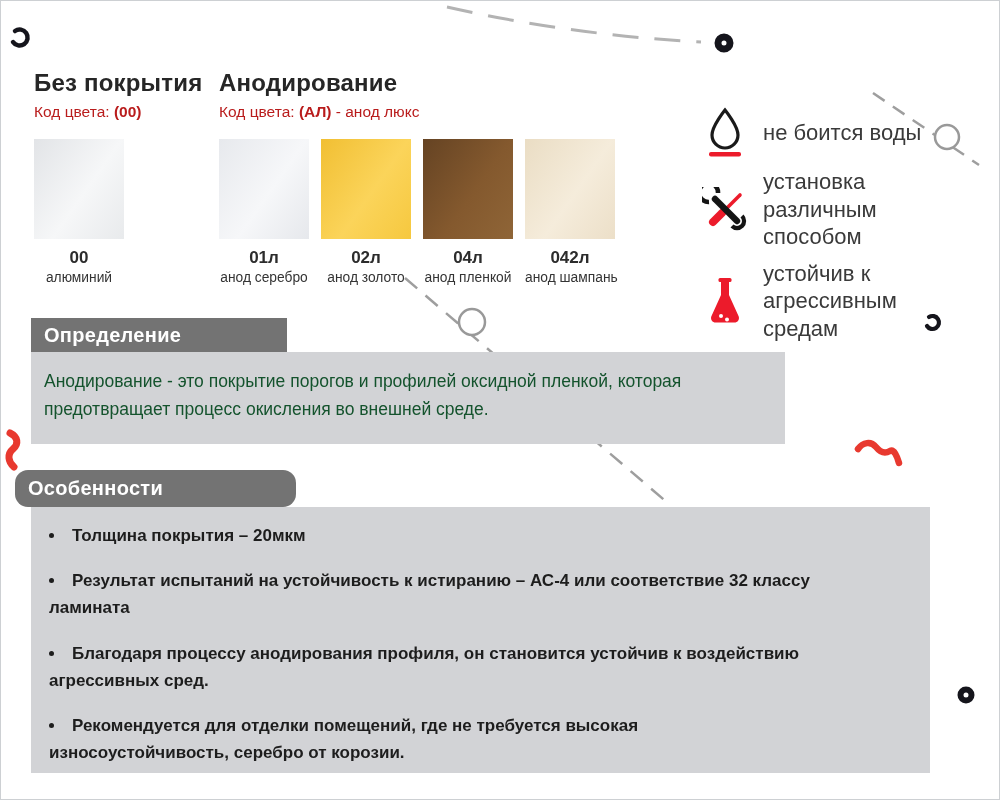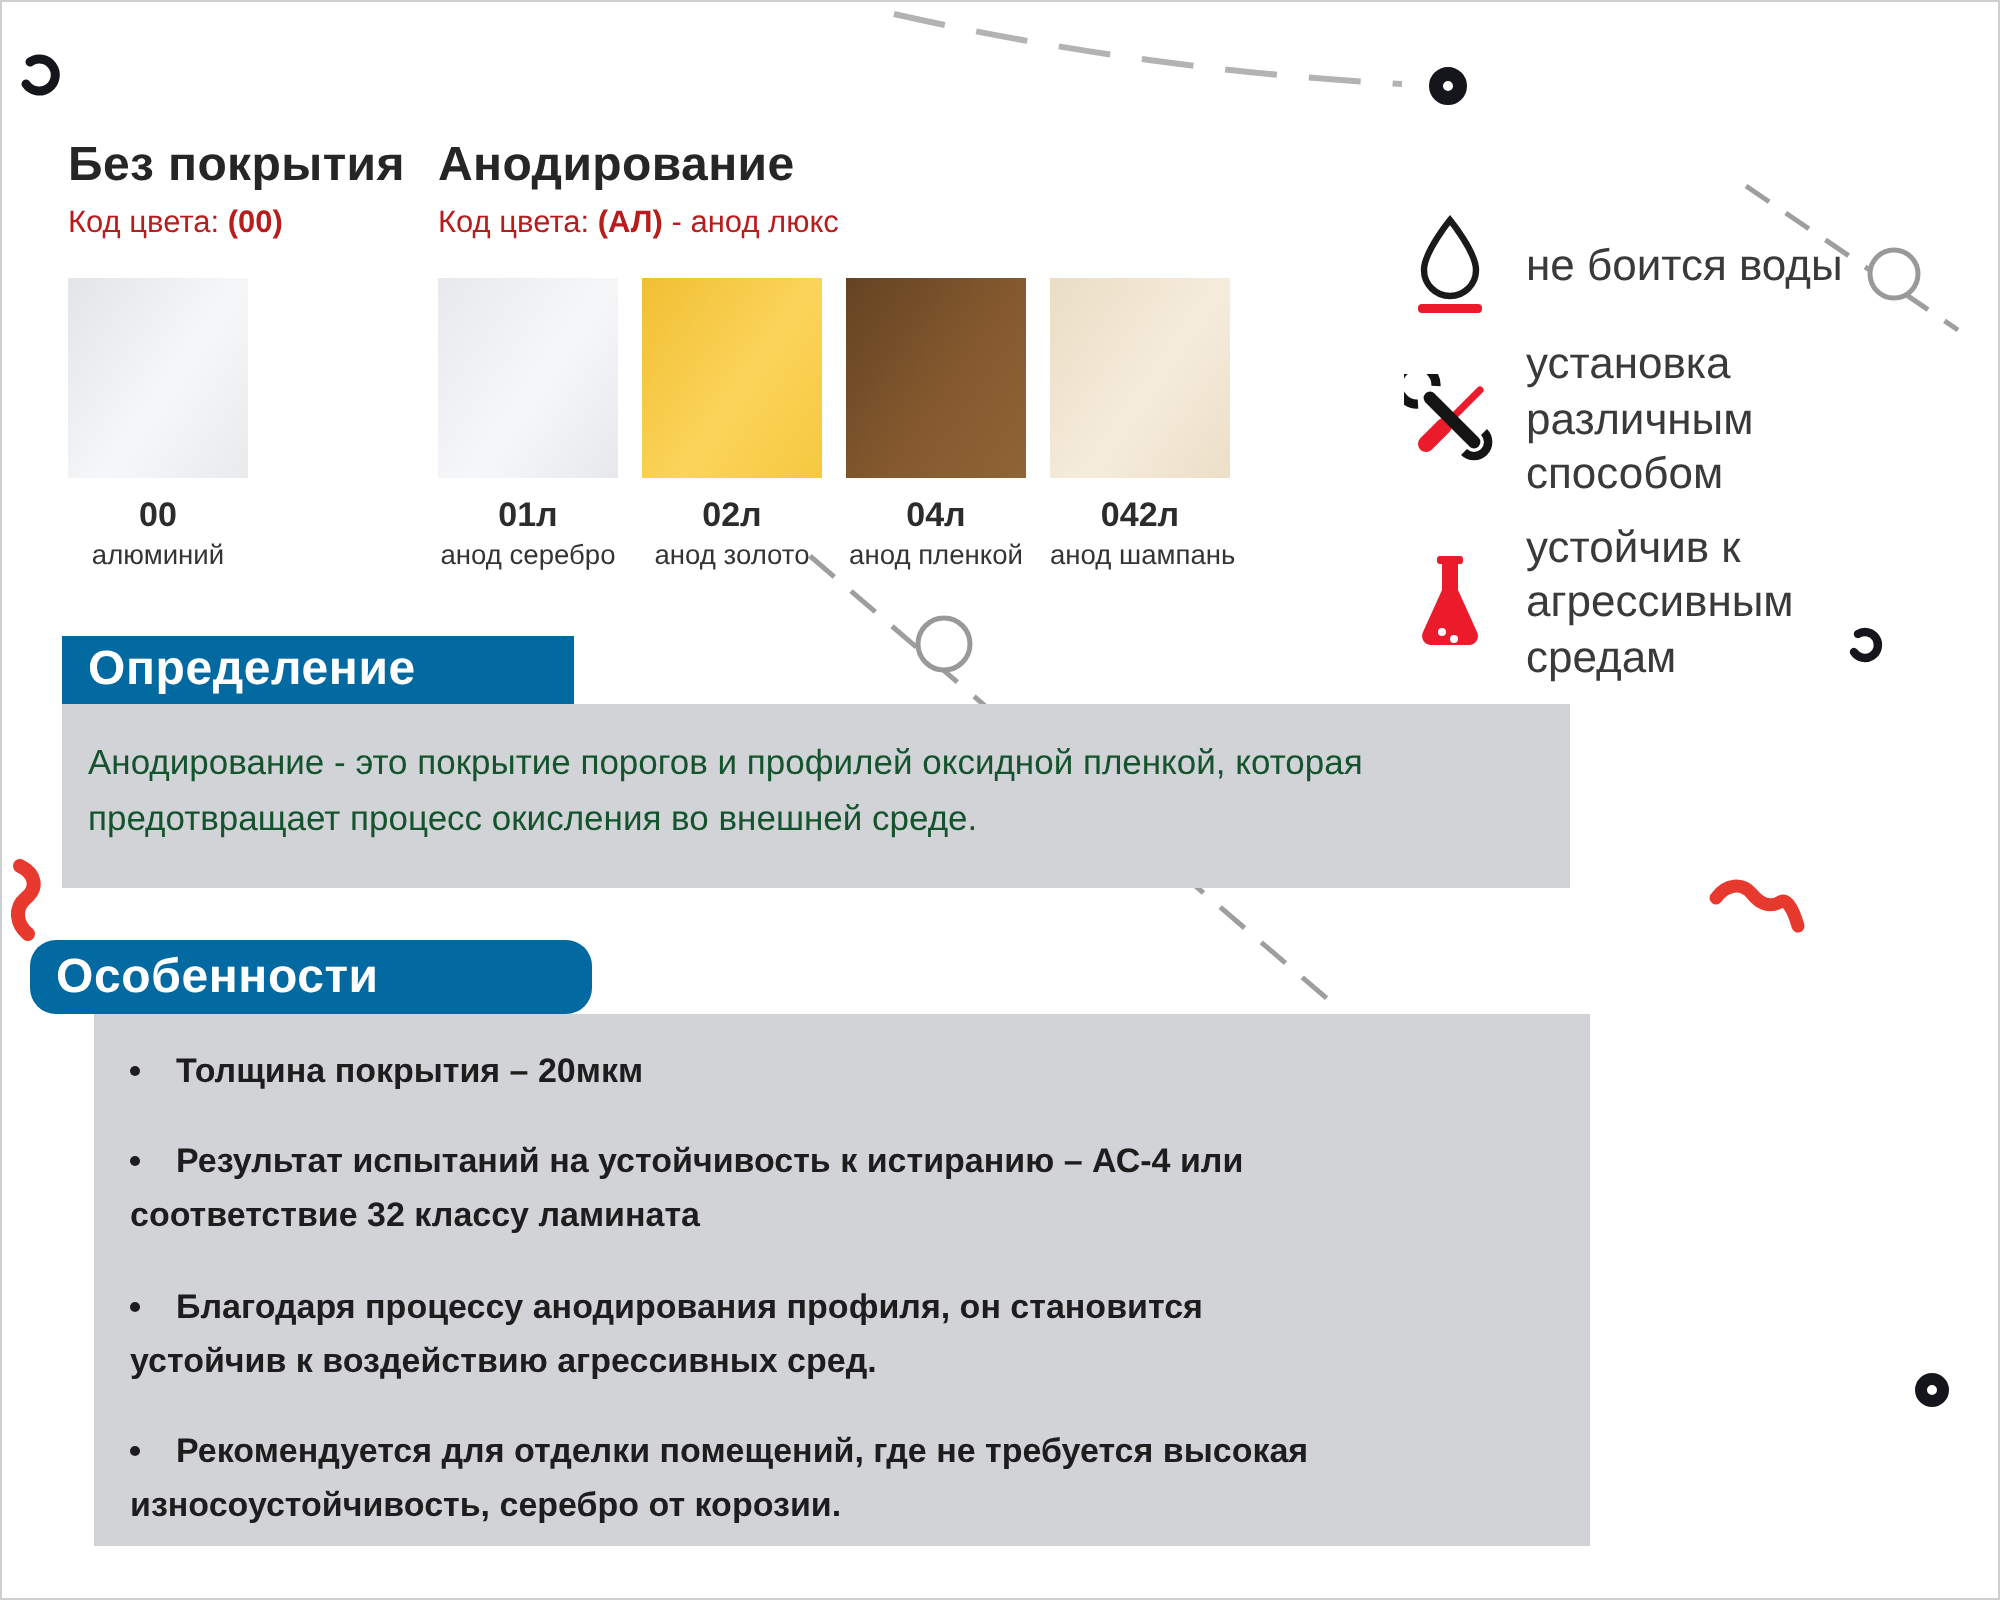--- a/index.html
+++ b/index.html
@@ -27,28 +27,28 @@
   .swatch .name{margin-top:2px;text-align:center;font-size:13.8px;color:#343434;white-space:nowrap;}
   .sw0{left:33px;}.sw1{left:218px;}.sw2{left:320px;}.sw3{left:422px;}.sw4{left:524px;}
 
   
   .benefits{position:absolute;left:700px;top:106px;width:270px;}
   .benefit{display:flex;align-items:center;margin-bottom:9px;}
   .benefit .ico{width:48px;display:flex;justify-content:center;flex:0 0 48px;}
   .benefit .txt{margin-left:14px;font-size:22px;color:#3a3a3a;line-height:1.25;max-width:200px;}
 
   
-  .bar{position:absolute;background:#0369a1;color:#fff;font-weight:700;font-size:24px;
+  .bar{position:absolute;background:#737373;color:#fff;font-weight:700;font-size:20px;
        display:flex;align-items:center;padding-left:13px;box-sizing:border-box;letter-spacing:.3px;}
   .bar-def{left:30px;top:317px;width:256px;height:34px;}
   .bar-feat{left:14px;top:469px;width:281px;height:37px;border-radius:13px;}
   .panel{position:absolute;background:#d2d3d6;box-sizing:border-box;}
   .panel-def{left:30px;top:351px;width:754px;height:92px;padding:15px 30px 0 13px;}
   .panel-def .deftext{font-size:17.5px;font-weight:400;color:#14532d;line-height:1.62;max-width:655px;}
-  .panel-feat{left:30px;top:506px;width:748px;height:266px;margin-left:16px;}
+  .panel-feat{left:30px;top:506px;width:899px;height:266px;}
   .panel-feat ul{margin:0;padding:15px 112px 0 18px;}
   .panel-feat li{list-style:disc inside;font-size:17px;font-weight:600;color:#1d1d1d;
                  line-height:1.6;margin-bottom:18px;}
 </style>
 </head>
 <body>
 
 <div class="page">
 
   <svg class="decor" viewBox="0 0 1000 800">

